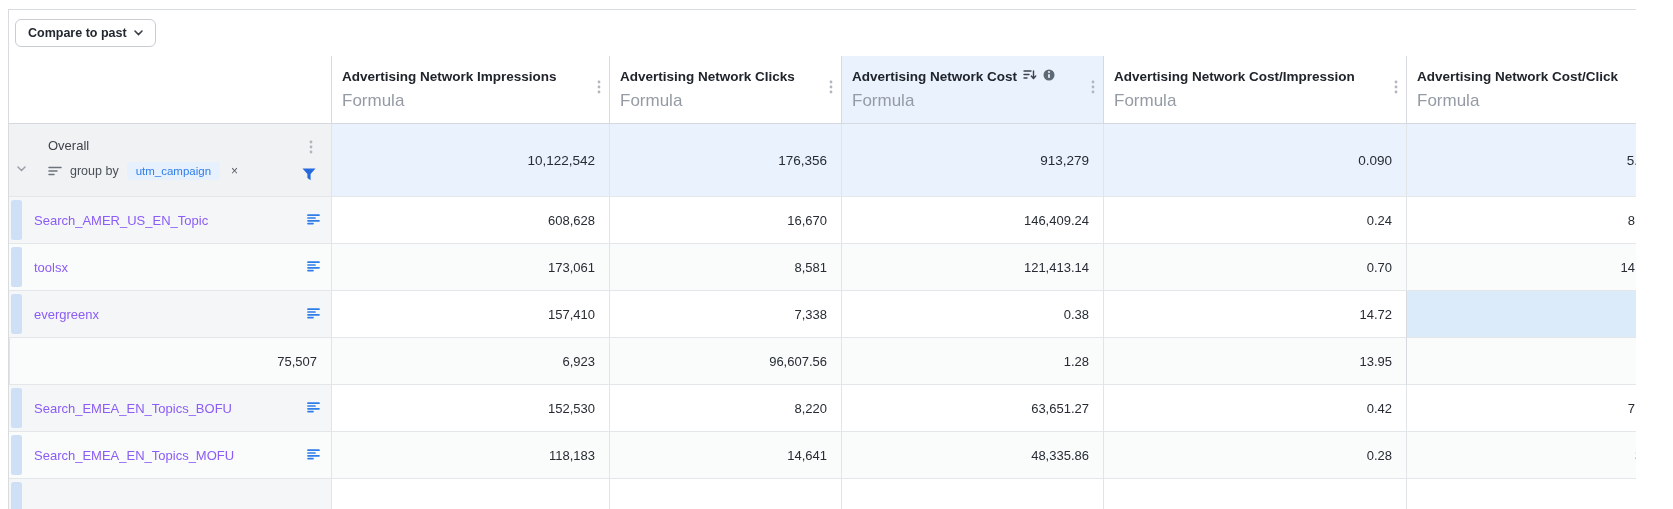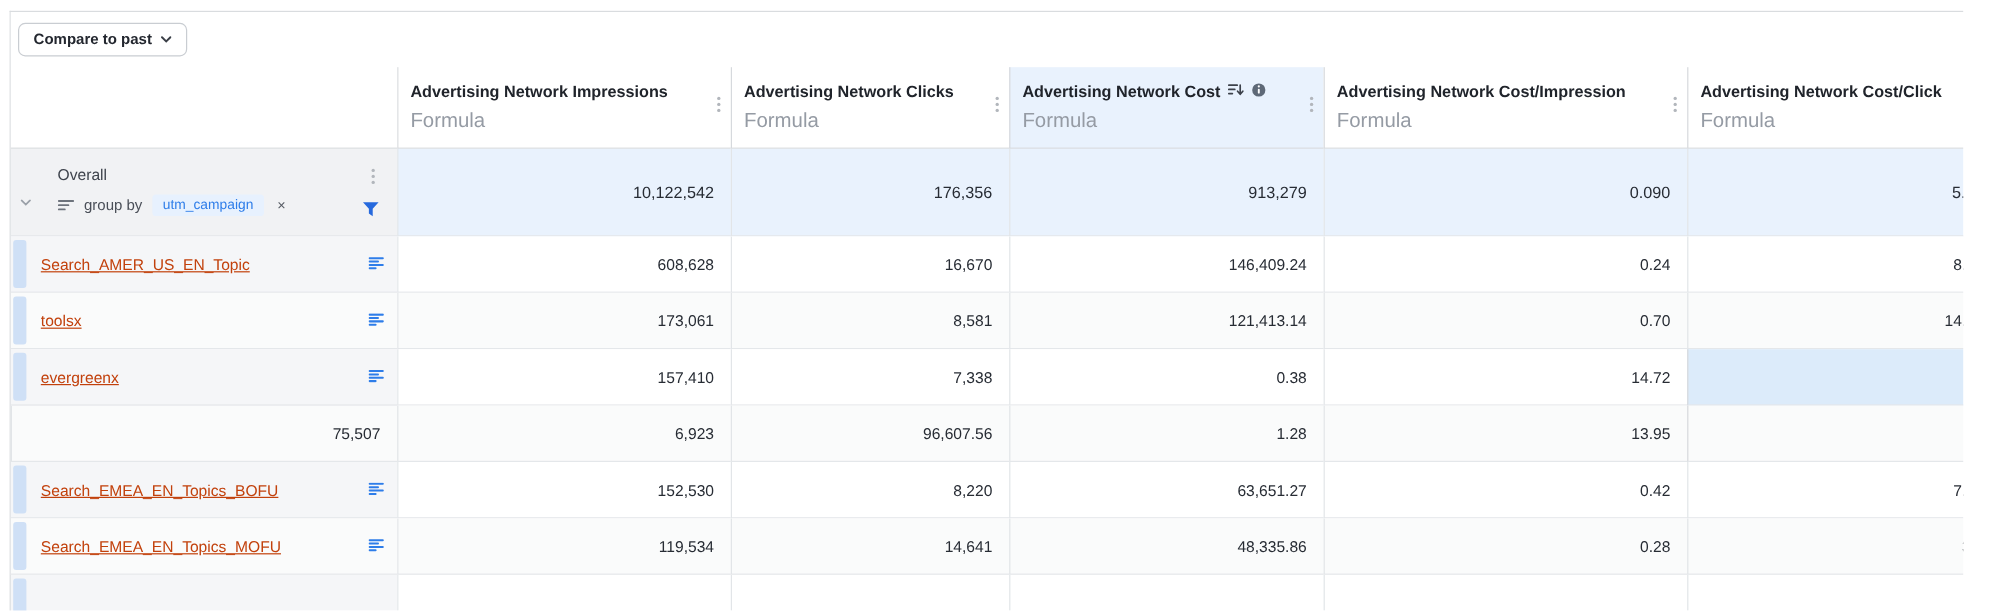--- a/index.html
+++ b/index.html
@@ -41,21 +41,21 @@
   .ogroupline { display:flex; align-items:center; margin-top:9px; gap:8px; }
   .ogrouptext { font-size:12.5px; color:#4a4f58; }
   .pill { background:#e7f1fe; color:#2e7de9; font-size:11.5px; padding:3px 9px; border-radius:3px; cursor:pointer; }
   .pill-x { color:#565b63; font-size:12px; margin-left:3px; cursor:pointer; }
   .caret { position:absolute; left:8px; top:36px; cursor:pointer; }
   .o-kebab { position:absolute; right:18px; top:16px; cursor:pointer; }
   .o-funnel { position:absolute; right:15px; top:44px; cursor:pointer; }
 
   
   .drow { height:47px; }
-  .drow .cell.first { background:#f5f6f8; padding-left:25px; color:#c2410c;text-decoration:underline; }
+  .drow .cell.first { background:#f5f6f8; padding-left:25px; color:#8b5cf6; }
   .drow.alt .cell { background:#fafbfb; }
   .chip { position:absolute; left:2px; top:3px; width:11px; height:40px; background:#cfe0f6; border-radius:2.5px; }
   .rowicon { position:absolute; right:11px; top:16px; cursor:pointer; }
 
   
   .strip { border-left:1px solid #d6d9dd; border-bottom:1px solid #e4e7ea; background:#dcebfa; padding:0; }
   .hdr .strip { background:#fff; }
 
   
   .prow { height:30px; overflow:hidden; }
@@ -330,21 +330,21 @@
           <svg width="13" height="11" viewBox="0 0 13 11">
               <g stroke="#2e7de9" stroke-width="1.7" stroke-linecap="round">
                 <line x1="1" y1="1.2" x2="12" y2="1.2"></line>
                 <line x1="1" y1="4" x2="8" y2="4"></line>
                 <line x1="1" y1="6.8" x2="12" y2="6.8"></line>
                 <line x1="1" y1="9.6" x2="6" y2="9.6"></line>
               </g>
             </svg>
         </span>
       </div>
-      <div class="cell">119,534</div>
+      <div class="cell">118,183</div>
       <div class="cell">14,641</div>
       <div class="cell">48,335.86</div>
       <div class="cell">0.28</div>
       <div class="cell">3.3</div>
       <div class="cell strip"></div>
     </div>
 
     <div class="grid-row drow prow">
       <div class="cell first">
         <span class="chip"></span>

